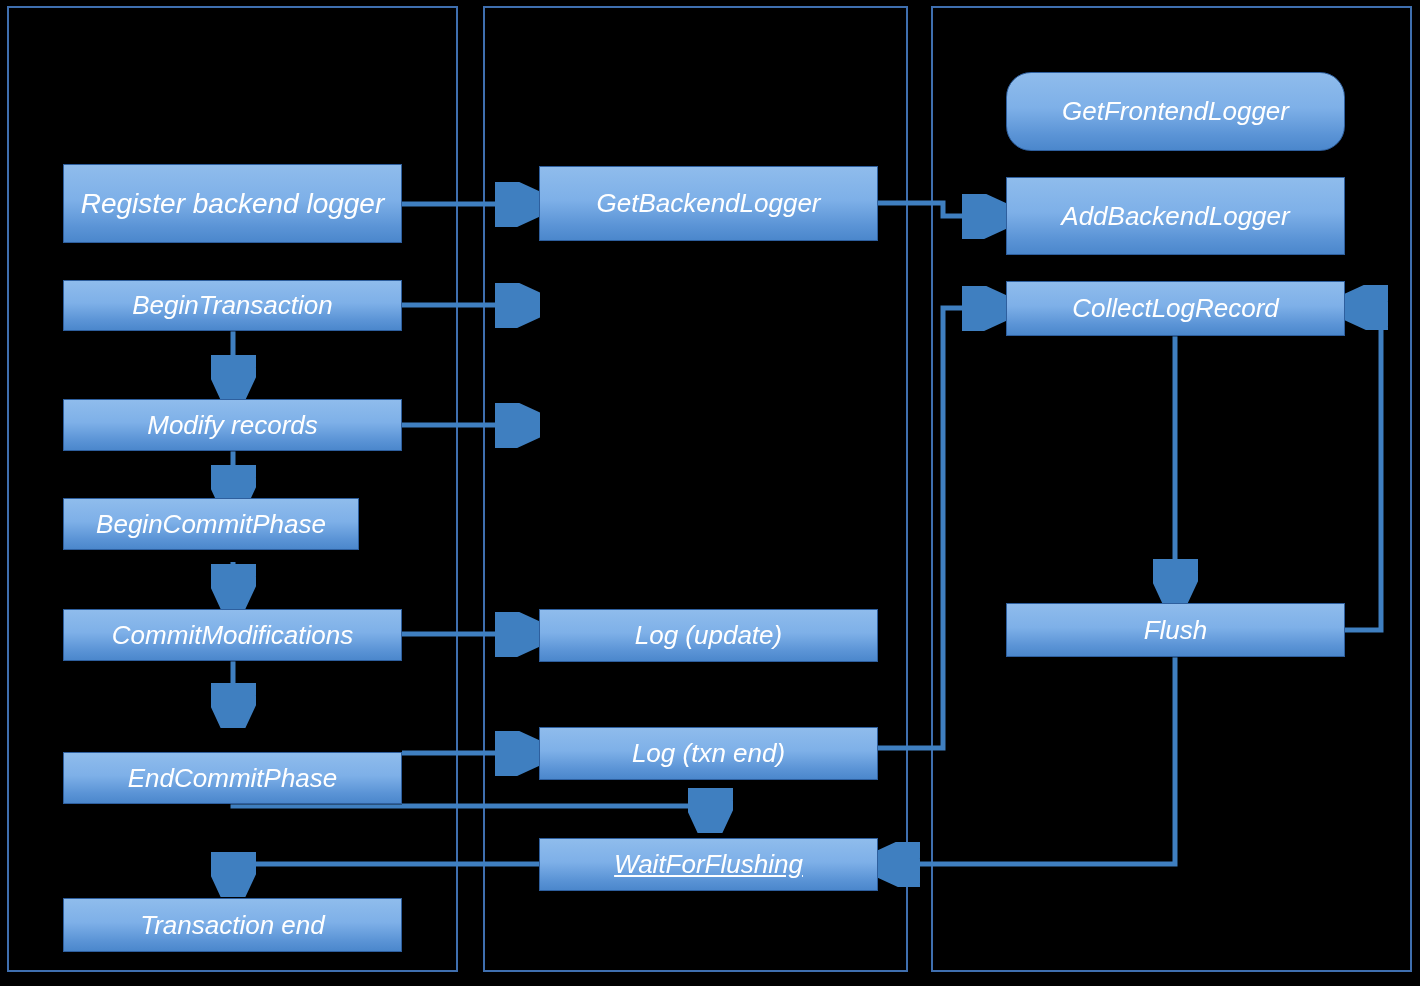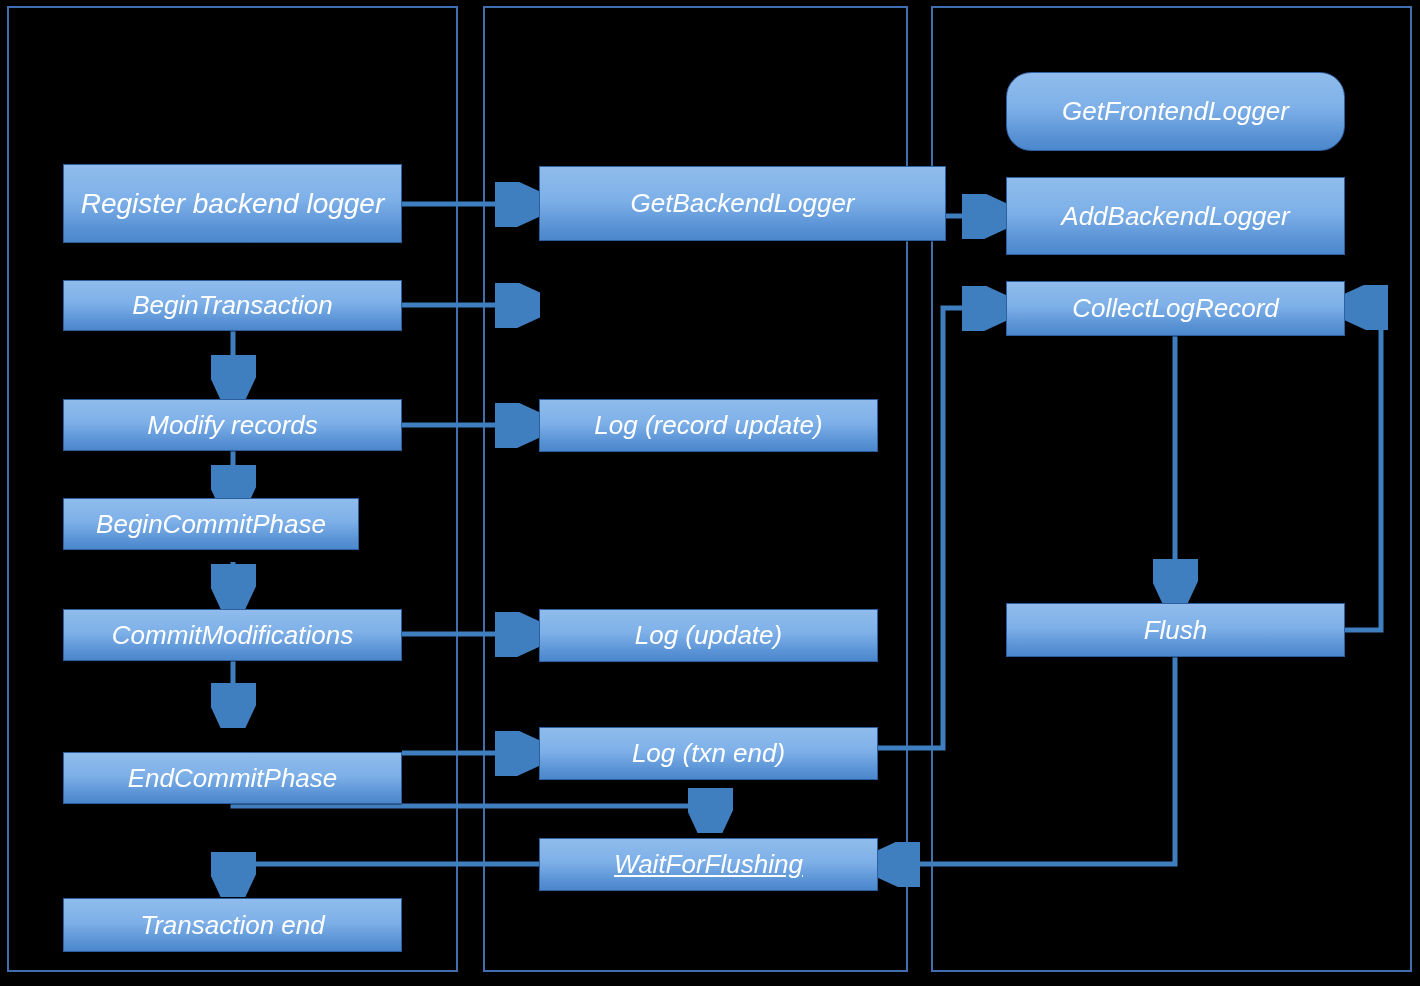--- a/index.html
+++ b/index.html
@@ -101,24 +101,23 @@
   <div class="node" style="left:63px;top:399px;width:339px;height:52px;">Modify records</div>
 
   <div class="node" style="left:63px;top:498px;width:296px;height:52px;">BeginCommitPhase</div>
 
   <div class="node" style="left:63px;top:609px;width:339px;height:52px;">CommitModifications</div>
 
   <div class="node" style="left:63px;top:752px;width:339px;height:52px;">EndCommitPhase</div>
 
   <div class="node" style="left:63px;top:898px;width:339px;height:54px;">Transaction end</div>
 
-  <div class="node" style="left:539px;top:166px;width:407px;height:75px;">GetBackendLogger</div>
+  <div class="node" style="left:539px;top:166px;width:339px;height:75px;">GetBackendLogger</div>
 
 
-  <div class="node" style="left:539px;top:399px;width:339px;height:53px;">Log (record update)</div>
 
   <div class="node" style="left:539px;top:609px;width:339px;height:53px;">Log  (update)</div>
 
   <div class="node" style="left:539px;top:727px;width:339px;height:53px;">Log  (txn end)</div>
 
   <div class="node" style="left:539px;top:838px;width:339px;height:53px;text-decoration:underline;">WaitForFlushing</div>
 
   <div class="node" style="left:1006px;top:72px;width:339px;height:79px;border-radius:25px;">GetFrontendLogger</div>
 
   <div class="node" style="left:1006px;top:177px;width:339px;height:78px;">AddBackendLogger</div>

